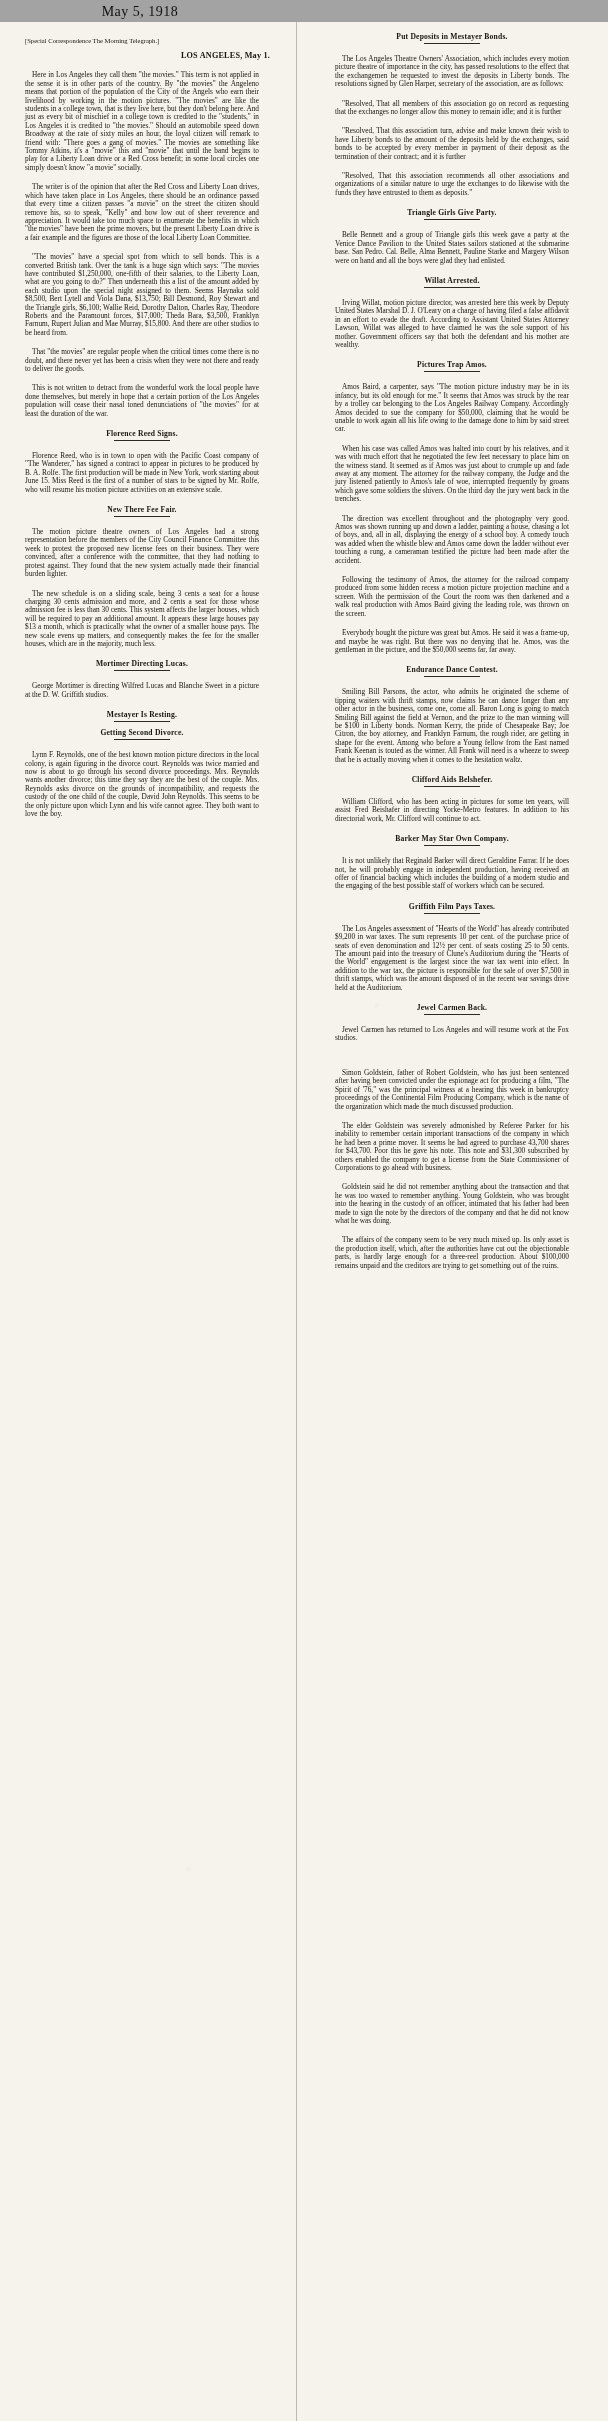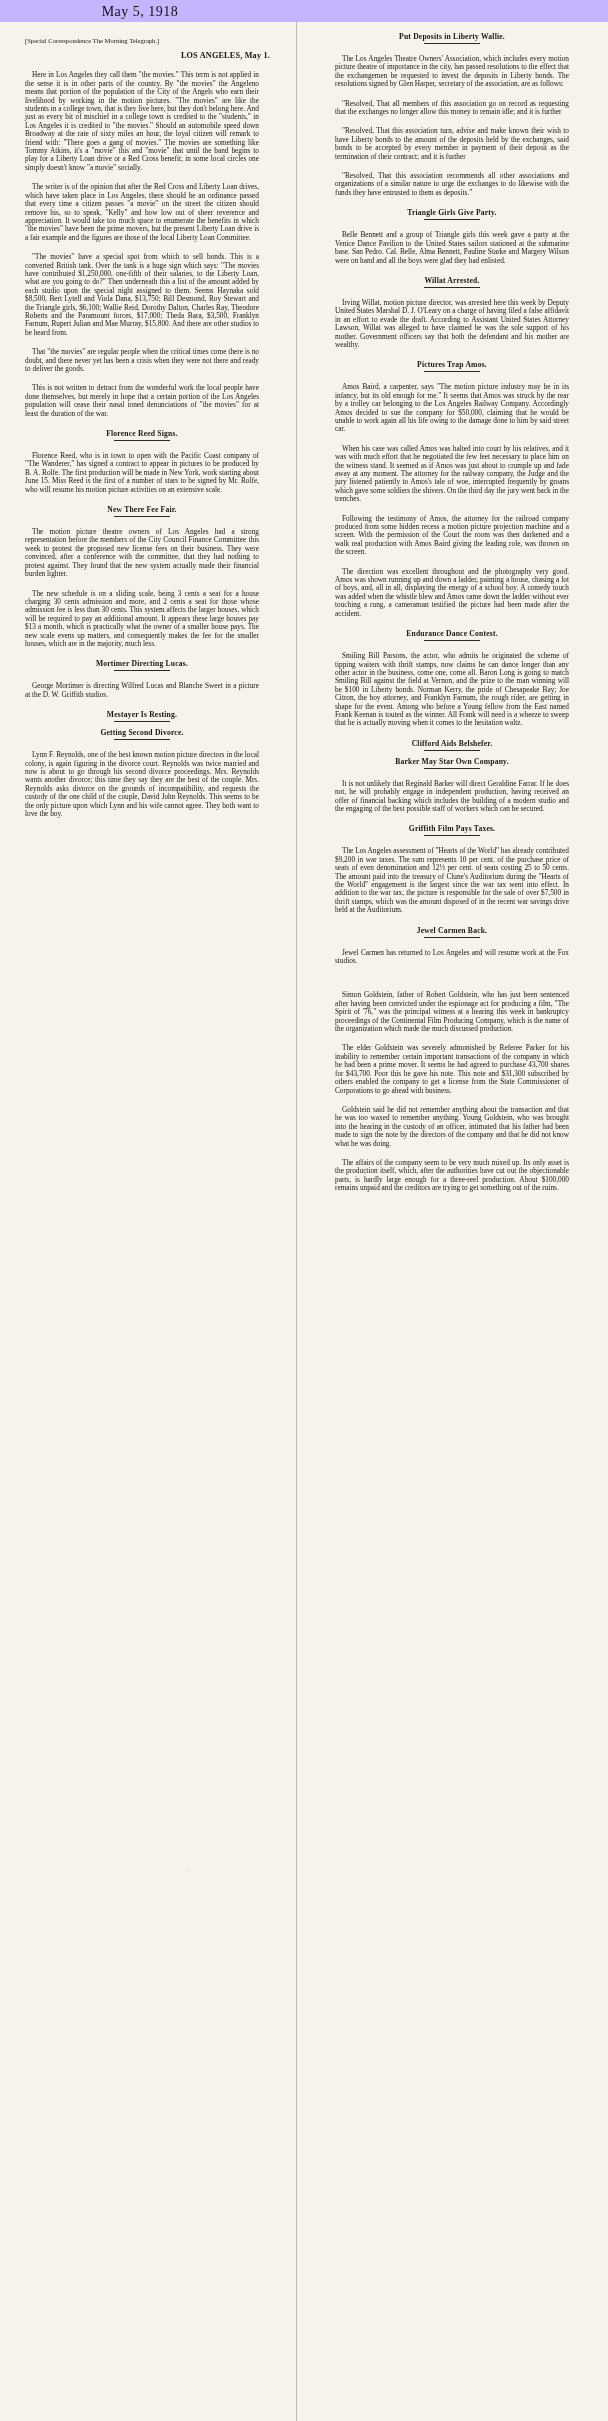--- a/index.html
+++ b/index.html
@@ -9,21 +9,21 @@
   }
   body {
     width: 608px;
     font-family: "Liberation Serif", serif;
     color: #1a1a1a;
   }
   .page {
     position: relative;
     width: 608px;
     height: 2421px;
-    background: #c4b5fd;
+    background: #a3a3a3;
     overflow: hidden;
   }
   .masthead-date {
     position: absolute;
     top: 4px;
     left: 0;
     width: 280px;
     text-align: center;
     font-size: 14px;
     font-family: "Liberation Serif", serif;
@@ -135,48 +135,50 @@
 
     <div class="hl sm">Mestayer Is Resting.</div>
     <hr class="hl-rule short">
 
     <div class="hl sm">Getting Second Divorce.</div>
     <hr class="hl-rule short">
     <p>Lynn F. Reynolds, one of the best known motion picture directors in the local colony, is again figuring in the divorce court. Reynolds was twice married and now is about to go through his second divorce proceedings. Mrs. Reynolds wants another divorce; this time they say they are the best of the couple. Mrs. Reynolds asks divorce on the grounds of incompatibility, and requests the custody of the one child of the couple, David John Reynolds. This seems to be the only picture upon which Lynn and his wife cannot agree. They both want to love the boy.</p>
   </div>
 
   <div class="col col-right">
-    <div class="hl sm">Put Deposits in Liberty Wallie.</div>
+    <div class="hl sm">Put Deposits in Mestayer Bonds.</div>
     <hr class="hl-rule short">
     <p>The Los Angeles Theatre Owners' Association, which includes every motion picture theatre of importance in the city, has passed resolutions to the effect that the exchangemen be requested to invest the deposits in Liberty bonds. The resolutions signed by Glen Harper, secretary of the association, are as follows:</p>
     <p>"Resolved, That all members of this association go on record as requesting that the exchanges no longer allow this money to remain idle; and it is further</p>
     <p>"Resolved, That this association turn, advise and make known their wish to have Liberty bonds to the amount of the deposits held by the exchanges, said bonds to be accepted by every member in payment of their deposit as the termination of their contract; and it is further</p>
     <p>"Resolved, That this association recommends all other associations and organizations of a similar nature to urge the exchanges to do likewise with the funds they have entrusted to them as deposits."</p>
 
     <div class="hl sm">Triangle Girls Give Party.</div>
     <hr class="hl-rule short">
     <p>Belle Bennett and a group of Triangle girls this week gave a party at the Venice Dance Pavilion to the United States sailors stationed at the submarine base. San Pedro. Cal. Belle, Alma Bennett, Pauline Starke and Margery Wilson were on hand and all the boys were glad they had enlisted.</p>
 
     <div class="hl sm">Willat Arrested.</div>
     <hr class="hl-rule short">
     <p>Irving Willat, motion picture director, was arrested here this week by Deputy United States Marshal D. J. O'Leary on a charge of having filed a false affidavit in an effort to evade the draft. According to Assistant United States Attorney Lawson, Willat was alleged to have claimed he was the sole support of his mother. Government officers say that both the defendant and his mother are wealthy.</p>
 
     <div class="hl sm">Pictures Trap Amos.</div>
     <hr class="hl-rule short">
     <p>Amos Baird, a carpenter, says "The motion picture industry may be in its infancy, but its old enough for me." It seems that Amos was struck by the rear by a trolley car belonging to the Los Angeles Railway Company. Accordingly Amos decided to sue the company for $50,000, claiming that he would be unable to work again all his life owing to the damage done to him by said street car.</p>
     <p>When his case was called Amos was halted into court by his relatives, and it was with much effort that he negotiated the few feet necessary to place him on the witness stand. It seemed as if Amos was just about to crumple up and fade away at any moment. The attorney for the railway company, the Judge and the jury listened patiently to Amos's tale of woe, interrupted frequently by groans which gave some soldiers the shivers. On the third day the jury went back in the trenches.</p>
+    <p>The direction was excellent throughout and the photography very good. Amos was shown running up and down a ladder, painting a house, chasing a lot of boys, and, all in all, displaying the energy of a school boy. A comedy touch was added when the whistle blew and Amos came down the ladder without ever touching a rung, a cameraman testified the picture had been made after the accident.</p>
     <p>Following the testimony of Amos, the attorney for the railroad company produced from some hidden recess a motion picture projection machine and a screen. With the permission of the Court the room was then darkened and a walk real production with Amos Baird giving the leading role, was thrown on the screen.</p>
-    <p>The direction was excellent throughout and the photography very good. Amos was shown running up and down a ladder, painting a house, chasing a lot of boys, and, all in all, displaying the energy of a school boy. A comedy touch was added when the whistle blew and Amos came down the ladder without ever touching a rung, a cameraman testified the picture had been made after the accident.</p>
+    <p>Everybody bought the picture was great but Amos. He said it was a frame-up, and maybe he was right. But there was no denying that he. Amos, was the gentleman in the picture, and the $50,000 seems far, far away.</p>
 
     <div class="hl sm">Endurance Dance Contest.</div>
     <hr class="hl-rule short">
     <p>Smiling Bill Parsons, the actor, who admits he originated the scheme of tipping waiters with thrift stamps, now claims he can dance longer than any other actor in the business, come one, come all. Baron Long is going to match Smiling Bill against the field at Vernon, and the prize to the man winning will be $100 in Liberty bonds. Norman Kerry, the pride of Chesapeake Bay; Joe Citron, the boy attorney, and Franklyn Farnum, the rough rider, are getting in shape for the event. Among who before a Young fellow from the East named Frank Keenan is touted as the winner. All Frank will need is a wheeze to sweep that he is actually moving when it comes to the hesitation waltz.</p>
 
     <div class="hl sm">Clifford Aids Belshefer.</div>
     <hr class="hl-rule short">
+    <p>William Clifford, who has been acting in pictures for some ten years, will assist Fred Beishafer in directing Yorke-Metro features. In addition to his directorial work, Mr. Clifford will continue to act.</p>
 
     <div class="hl sm">Barker May Star Own Company.</div>
     <hr class="hl-rule short">
     <p>It is not unlikely that Reginald Barker will direct Geraldine Farrar. If he does not, he will probably engage in independent production, having received an offer of financial backing which includes the building of a modern studio and the engaging of the best possible staff of workers which can be secured.</p>
 
     <div class="hl sm">Griffith Film Pays Taxes.</div>
     <hr class="hl-rule short">
     <p>The Los Angeles assessment of "Hearts of the World" has already contributed $9,200 in war taxes. The sum represents 10 per cent. of the purchase price of seats of even denomination and 12½ per cent. of seats costing 25 to 50 cents. The amount paid into the treasury of Clune's Auditorium during the "Hearts of the World" engagement is the largest since the war tax went into effect. In addition to the war tax, the picture is responsible for the sale of over $7,500 in thrift stamps, which was the amount disposed of in the recent war savings drive held at the Auditorium.</p>
 
     <div class="hl sm">Jewel Carmen Back.</div>

